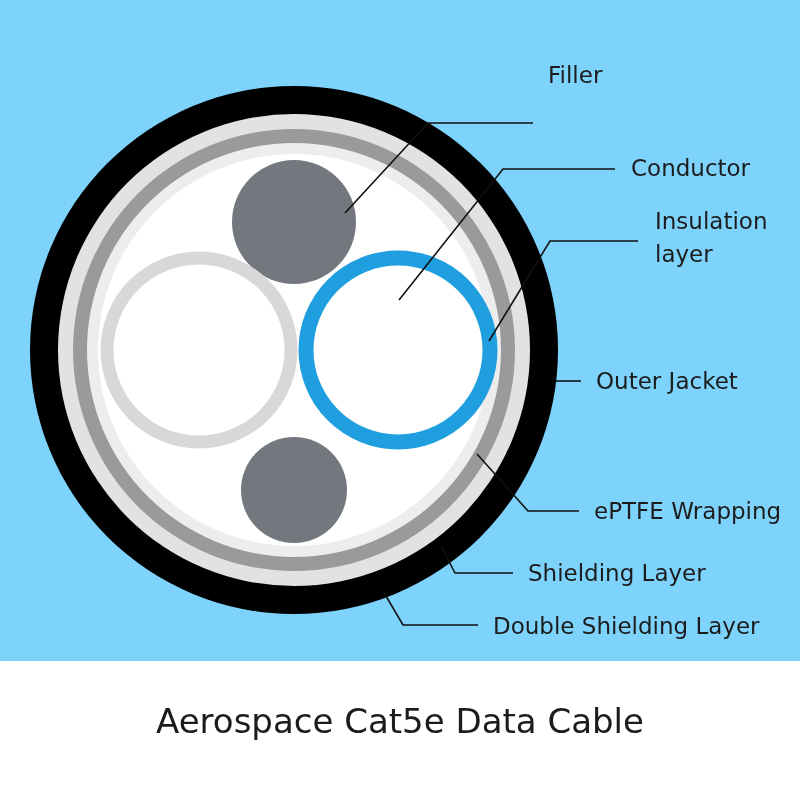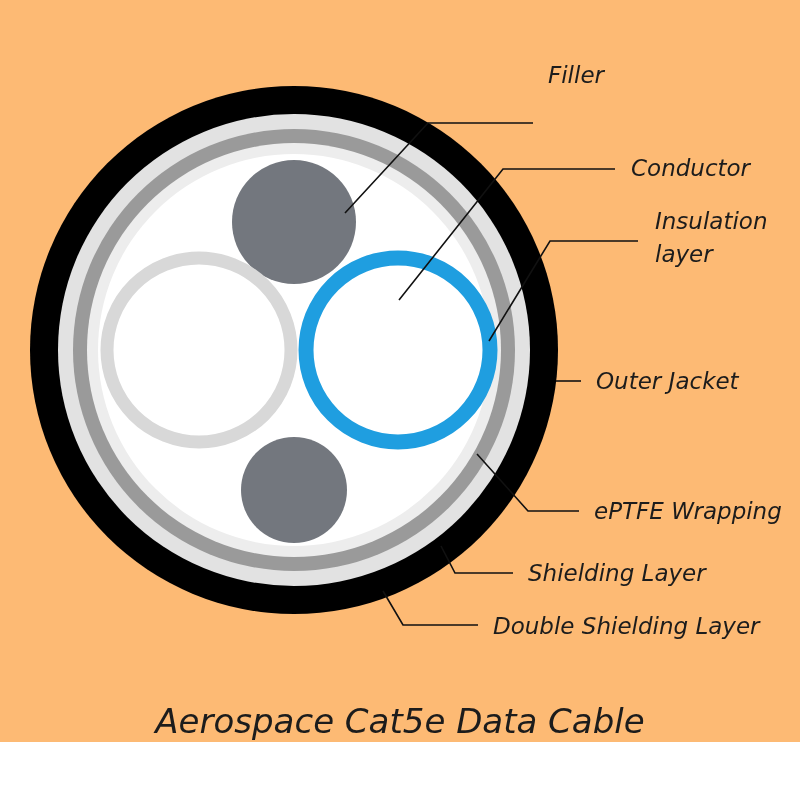--- a/index.html
+++ b/index.html
@@ -9,23 +9,22 @@
   }
   body {
     width: 800px;
     height: 800px;
     overflow: hidden;
     font-family: "DejaVu Sans", sans-serif;
   }
   #diagram-root {
     position: relative;
     width: 800px;
-    height: 742px;
-    background: #fdba74;
-    font-style: italic;
+    height: 661px;
+    background: #7dd3fc;
   }
   svg#cable-svg {
     display: block;
     width: 800px;
     height: 800px;
   }
   .callout-text {
     font-family: "DejaVu Sans", sans-serif;
     font-size: 23px;
     fill: #1c1c1c;

